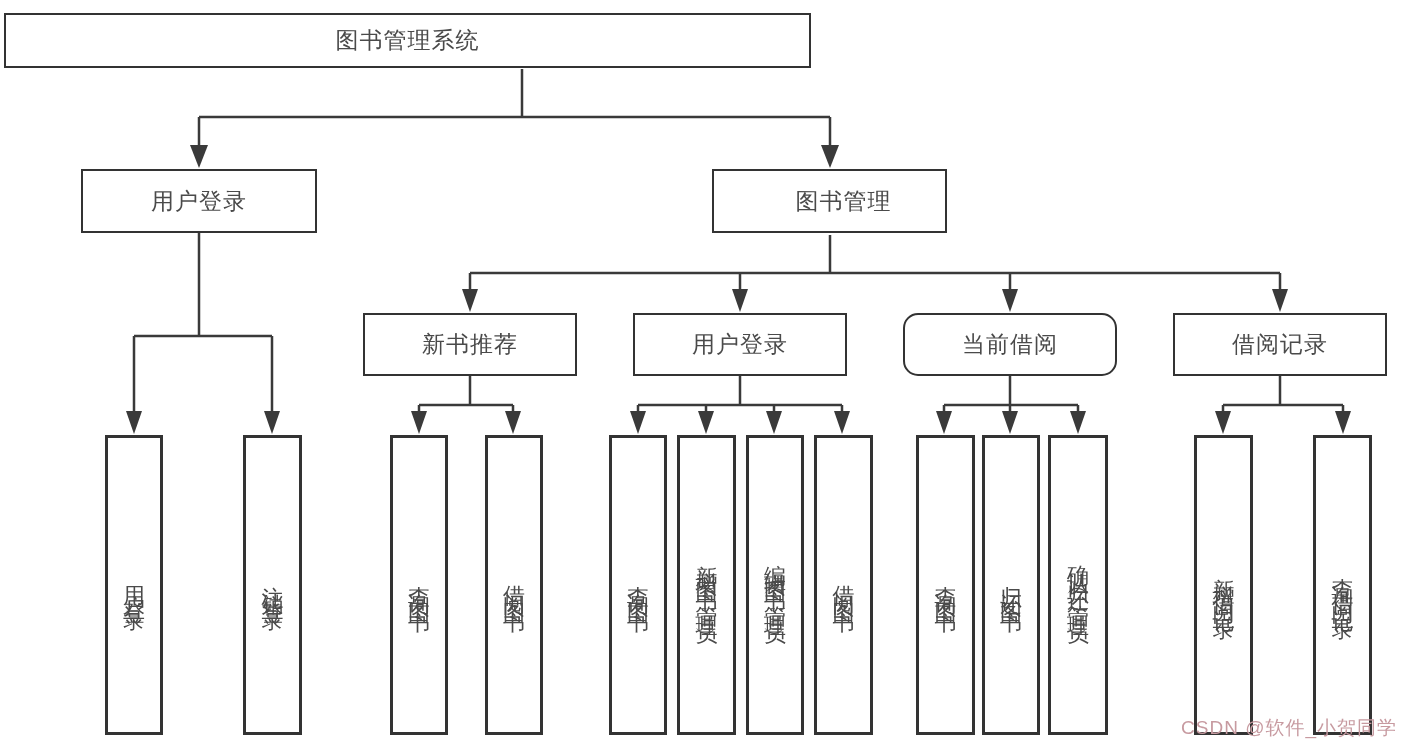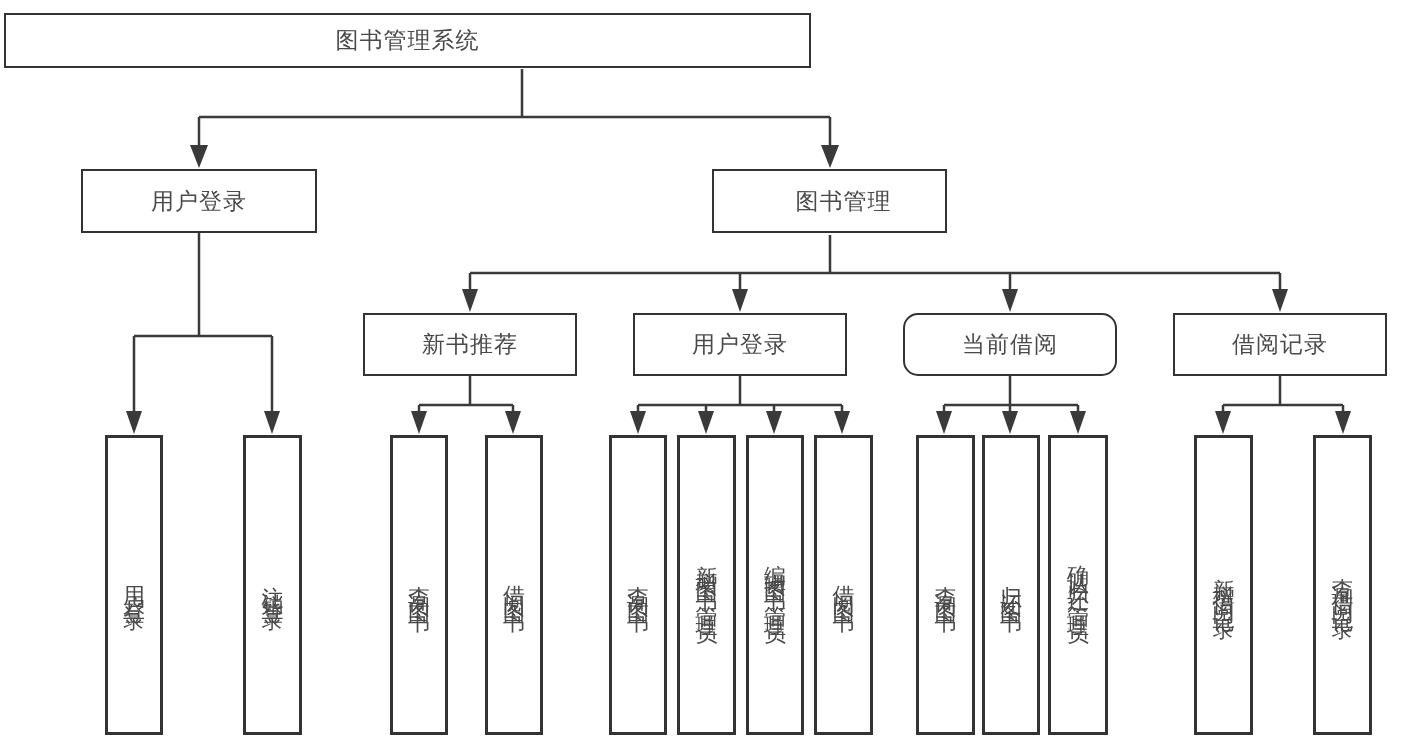--- a/index.html
+++ b/index.html
@@ -155,14 +155,15 @@
     <span class="vtext">确认归还（管理员）</span>
   </div>
 
   <div class="vbox" style="left:1194px; top:435px; width:59px; height:300px;">
     <span class="vtext">新增借阅记录</span>
   </div>
   <div class="vbox" style="left:1313px; top:435px; width:59px; height:300px;">
     <span class="vtext">查询借阅记录</span>
   </div>
 
+  <div class="watermark">CSDN @软件_小贺同学</div>
 
 </div>
 
 </body></html>

